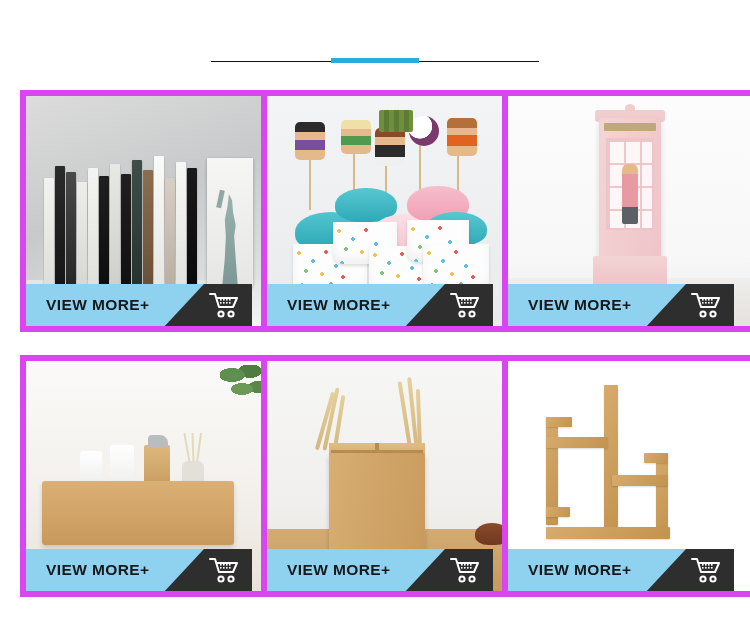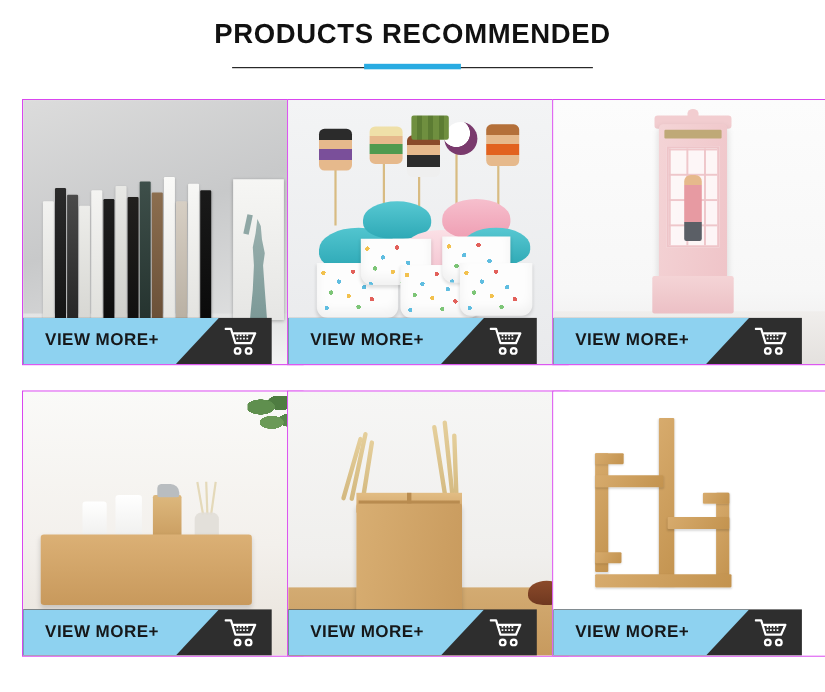--- a/index.html
+++ b/index.html
@@ -75,21 +75,21 @@
     display: grid;
     grid-template-columns: repeat(3, 228px);
     grid-template-rows: repeat(2, 242px);
     column-gap: 13px;
     row-gap: 23px;
   }
   .card {
     position: relative;
     width: 256px;
     height: 242px;
-    border: 1px solid #d946ef;
+    border: 6px solid #d946ef;
     box-sizing: border-box;
     overflow: hidden;
     background: #ffffff;
   }
   .photo {
     position: absolute;
     inset: 0;
     overflow: hidden;
   }
 
@@ -236,21 +236,20 @@
 
   
   .s6 { background:#ffffff; }
   .s6 .pc { position:absolute; background:linear-gradient(120deg,#d7ab6d,#c3934f); border-radius:1px;
     box-shadow:0 1px 2px rgba(0,0,0,.14);}
 </style>
 </head>
 <body>
 
 <div class="header">
-  <div class="page-title">PRODUCTS RECOMMENDED</div>
   <div class="divider"></div>
   <div class="divider-accent"></div>
 </div>
 
 <div class="grid">
 
   <div class="card">
     <div class="photo">
       <div class="scene s1">
         <div class="floor"></div>

